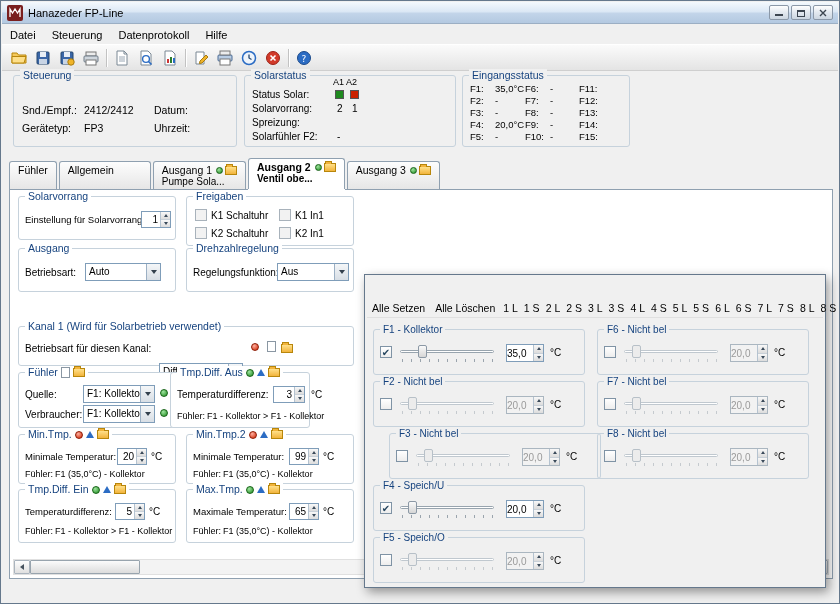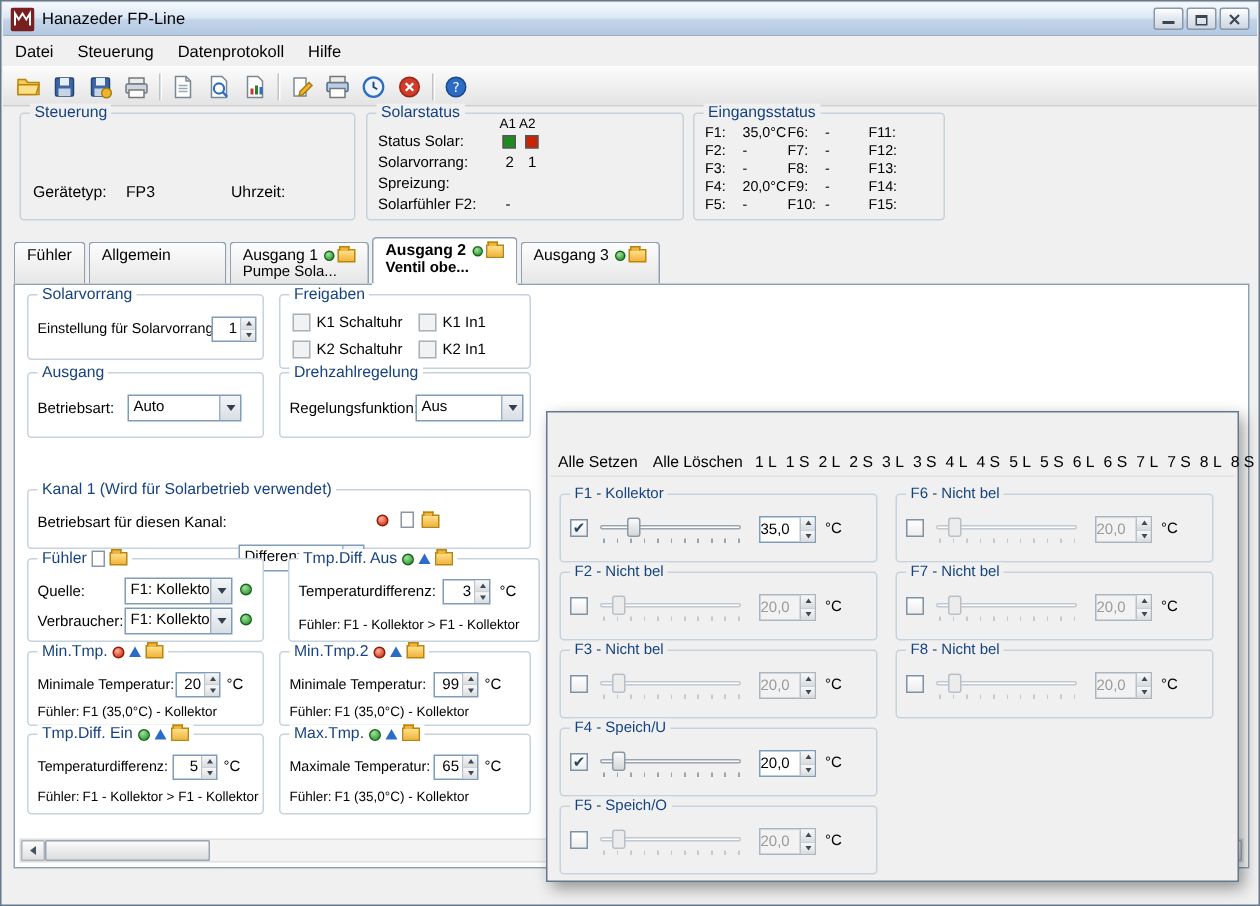--- a/index.html
+++ b/index.html
@@ -216,20 +216,26 @@
           <circle cx="8" cy="8" r="6.5" fill="#2b6cc4" stroke="#1c4a8a"></circle>
           <text x="8" y="11.5" text-anchor="middle" font-size="9" fill="#fff" font-family="DejaVu Sans">?</text>
         </svg>
       </span>
   </div>
 
   <div>
 
     <div class="gb" style="left:12px;top:74px;width:224px;height:72px;">
       <span class="gb-title">Steuerung</span>
+      <div class="st-row" style="top:28px;">
+        <span class="st-l1">Snd./Empf.:</span>
+        <span class="st-v1">2412/2412</span>
+        <span class="st-l2">Datum:</span>
+        <span></span>
+      </div>
       <div class="st-row" style="top:46px;">
         <span class="st-l1">Gerätetyp:</span>
         <span class="st-v1">FP3</span>
         <span class="st-l2">Uhrzeit:</span>
         <span></span>
       </div>
     </div>
 
     <div class="gb" style="left:243px;top:74px;width:212px;height:72px;">
       <span class="gb-title">Solarstatus</span>
@@ -442,21 +448,21 @@
       <span class="lb" style="left:6px;top:36px;">Verbraucher:</span>
       <div class="combo" style="left:64px;top:32px;width:72px;">
         <span class="combo-val">F1: Kollektor</span>
         <span class="combo-btn">
             <span class="car"></span>
           </span>
       </div>
       <span class="dot dot-green abs" style="left:141px;top:36px;"></span>
     </div>
 
-    <div class="gb gb-white" style="left:182px;top:182px;width:168px;height:56px;">
+    <div class="gb gb-white" style="left:160px;top:182px;width:140px;height:56px;">
       <span class="gb-title">
           <span>Tmp.Diff. Aus</span>
           <span class="dot dot-green"></span>
           <span class="mini-arrow"></span>
           <span class="mini-folder"></span>
         </span>
       <span class="lb" style="left:6px;top:16px;">Temperaturdifferenz:</span>
       <div class="spinbox" style="left:102px;top:13px;width:32px;">
         <span class="spin-val">3</span>
         <span class="spins">
@@ -645,21 +651,21 @@
               <span class="tri-up"></span>
             </span>
             <span class="spin-half">
               <span class="tri-dn"></span>
             </span>
           </span>
         </div>
       <span class="unit">°C</span>
     </div>
 
-    <div class="sbox dis" style="left:0;top:112px;">
+    <div class="sbox dis" style="left:16px;top:112px;">
       <span class="gb-title">F3 - Nicht bel</span>
       <span class="cb" style="left:6px;top:16px;"></span>
       <div class="slider">
           <div class="groove"></div>
           <div class="ticks"></div>
           <div class="thumb" style="left:10%;"></div>
         </div>
       <div class="numbox">
           <span class="num-val">20,0</span>
           <span class="spins">

